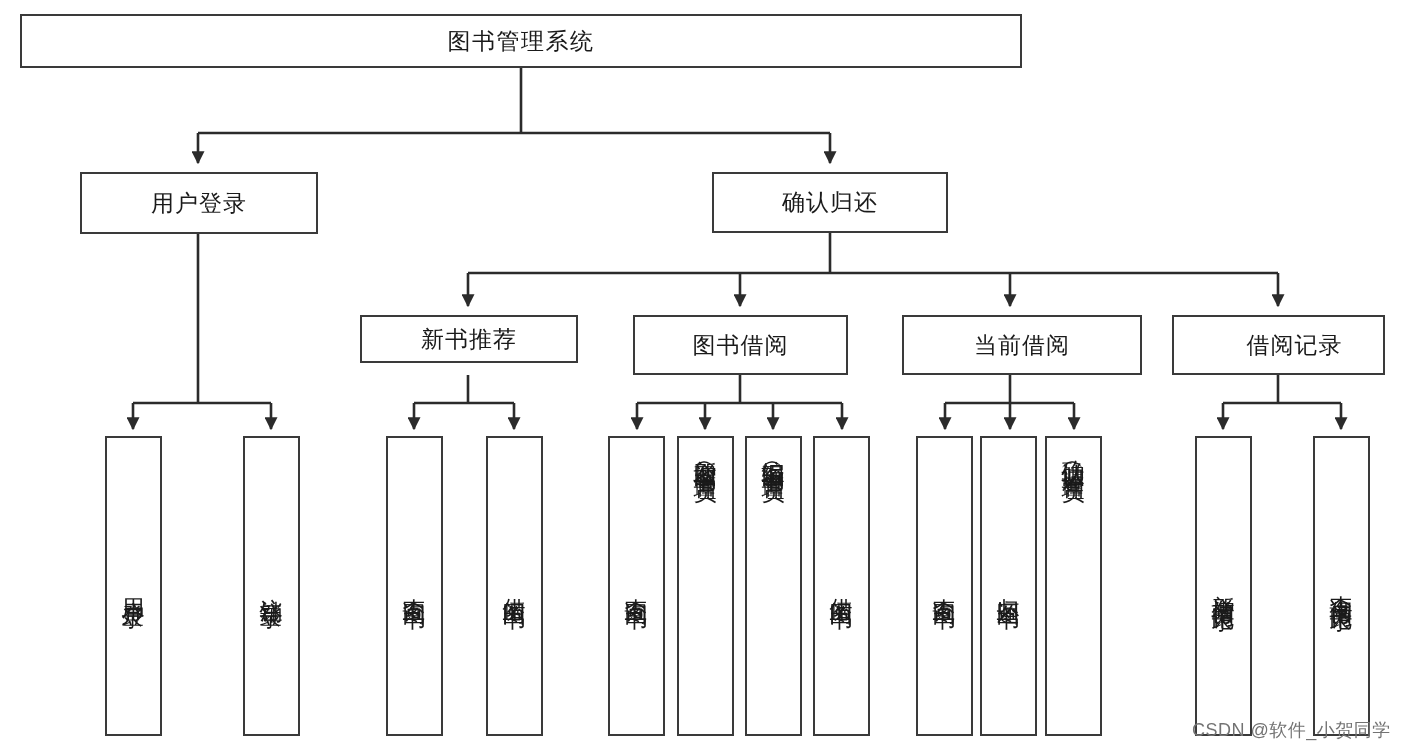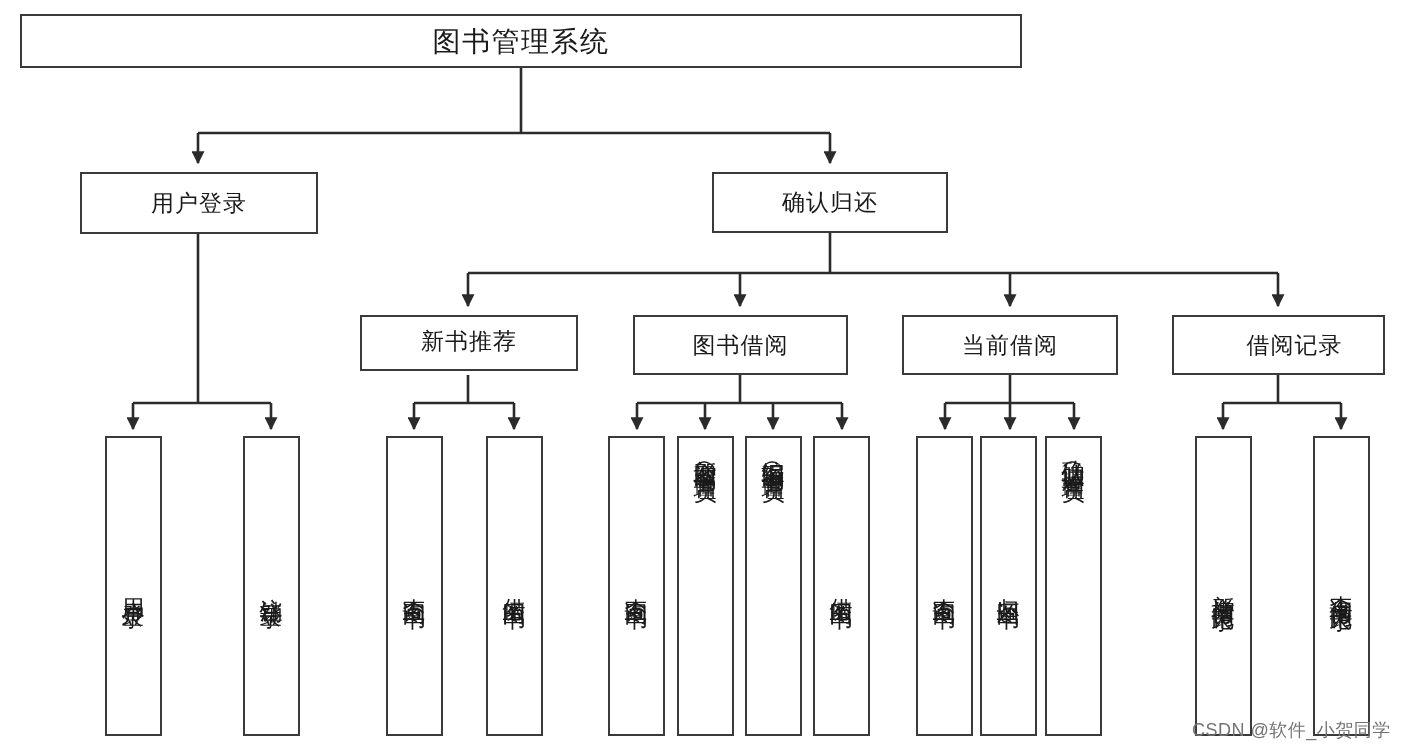--- a/index.html
+++ b/index.html
@@ -41,21 +41,21 @@
     text-align: center;
     white-space: pre-line;
   }
   
   .node.h .lbl {
     font-size: 23px;
     line-height: 1.25;
     letter-spacing: 1px;
   }
   .node.root .lbl {
-    font-size: 28px;
+    font-size: 23px;
     letter-spacing: 1.5px;
   }
   
   .node.v {
     align-items: flex-start;
     padding-top: 4px;
   }
   .node.v .lbl {
     writing-mode: vertical-rl;
     text-orientation: upright;
@@ -136,27 +136,27 @@
     <span class="lbl">图书管理系统</span>
   </div>
 
   <div class="node h" style="left:80px; top:172px; width:238px; height:62px;">
     <span class="lbl">用户登录</span>
   </div>
   <div class="node h" style="left:712px; top:172px; width:236px; height:61px;">
     <span class="lbl">确认归还</span>
   </div>
 
-  <div class="node h" style="left:360px; top:315px; width:218px; height:56px;font-family:Liberation Mono, monospace;">
+  <div class="node h" style="left:360px; top:315px; width:218px; height:48px;">
     <span class="lbl">新书推荐</span>
   </div>
   <div class="node h" style="left:633px; top:315px; width:215px; height:60px;">
     <span class="lbl">图书借阅</span>
   </div>
-  <div class="node h" style="left:902px; top:315px; width:216px; height:60px;">
+  <div class="node h" style="left:902px; top:315px; width:240px; height:60px;">
     <span class="lbl">当前借阅</span>
   </div>
   <div class="node h" style="left:1172px; top:315px; width:213px; height:60px;padding-left:32px;">
     <span class="lbl">借阅记录</span>
   </div>
 
   <div class="node v mid" style="left:105px; top:436px; width:57px; height:300px;">
     <span class="lbl">用户登录</span>
   </div>
   <div class="node v mid" style="left:243px; top:436px; width:57px; height:300px;">

